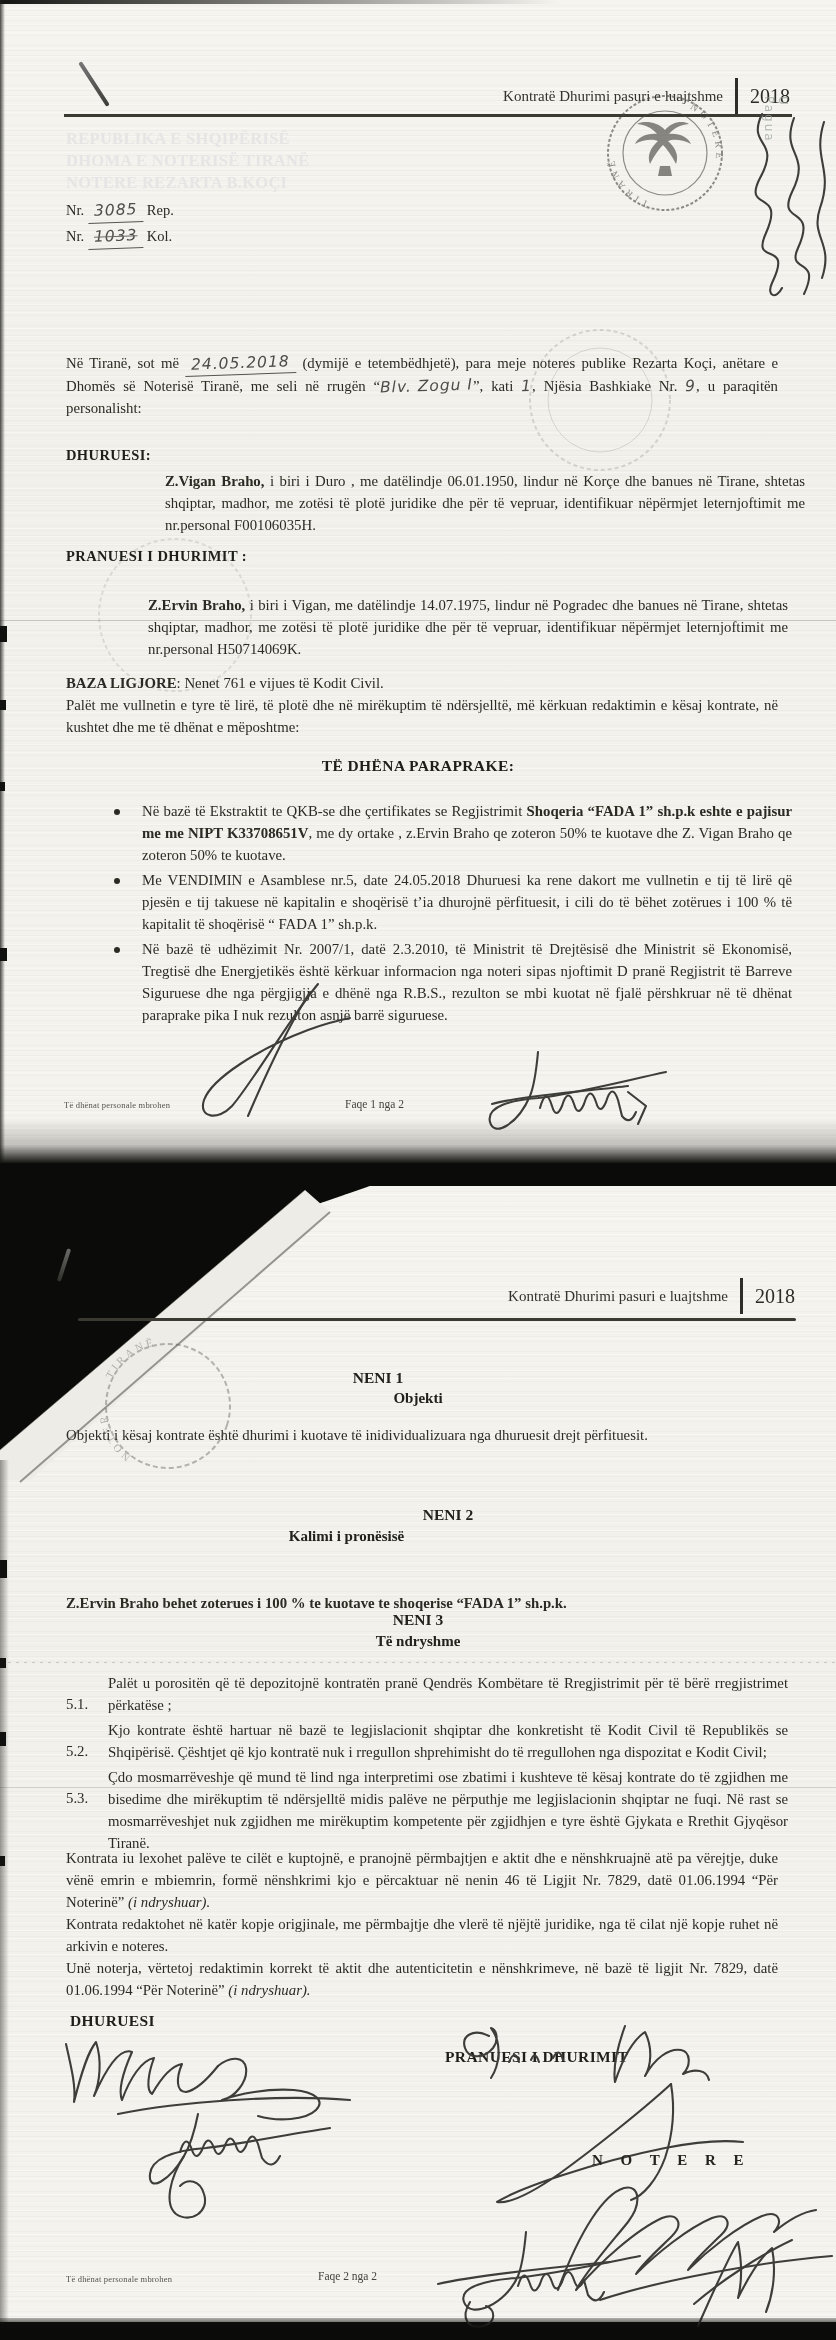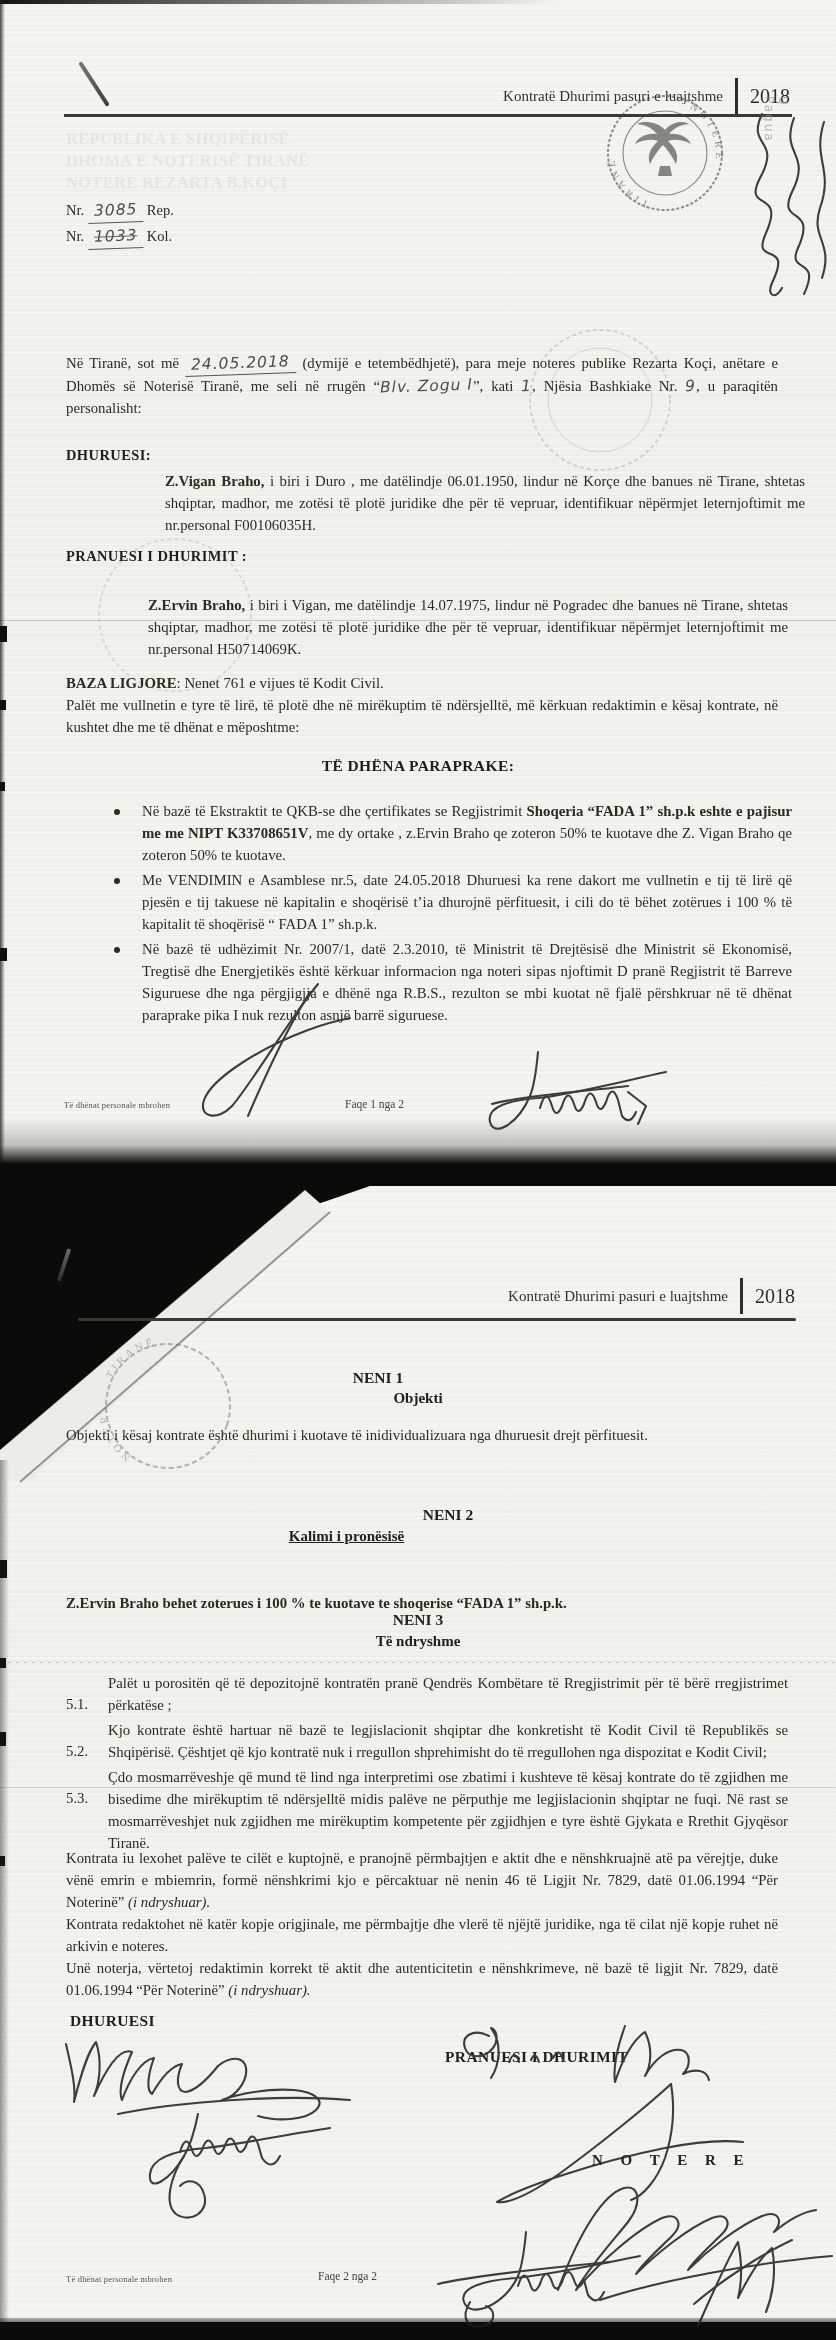--- a/index.html
+++ b/index.html
@@ -169,21 +169,21 @@
       <textPath href="#arcpath2" startOffset="60%">NOTER</textPath>
       <textPath href="#arcpath2" startOffset="82%">TIRANË</textPath>
     </text>
   </svg>
 
   <div class="abs nenih" style="left:0;top:1368px;width:756px;">NENI 1</div>
   <div class="abs nenisub" style="left:0;top:1388px;width:836px;">Objekti</div>
   <div class="abs par" style="left:66px;top:1424px;width:712px;">Objekti i kësaj kontrate është dhurimi i kuotave të inidividualizuara nga dhuruesit drejt përfituesit.</div>
 
   <div class="abs nenih" style="left:0;top:1505px;width:836px;padding-left:30px;">NENI 2</div>
-  <div class="abs nenisub" style="left:0;top:1526px;width:693px;text-decoration:underline;">Kalimi i pronësisë</div>
+  <div class="abs nenisub" style="left:0;top:1526px;width:693px;">Kalimi i pronësisë</div>
   <div class="abs par bold" style="left:66px;top:1592px;width:712px;">Z.Ervin Braho behet zoterues i 100 % te kuotave te shoqerise “FADA 1” sh.p.k.</div>
 
   <div class="abs nenih" style="left:0;top:1610px;width:836px;">NENI 3</div>
   <div class="abs nenisub" style="left:0;top:1631px;width:836px;">Të ndryshme</div>
 
   <div class="dots" style="top:1662px;opacity:.5;"></div>
 
   <div class="abs" style="left:66px;top:1672px;width:722px;">
     <div class="numitem par">
       <span class="num">5.1.</span>

